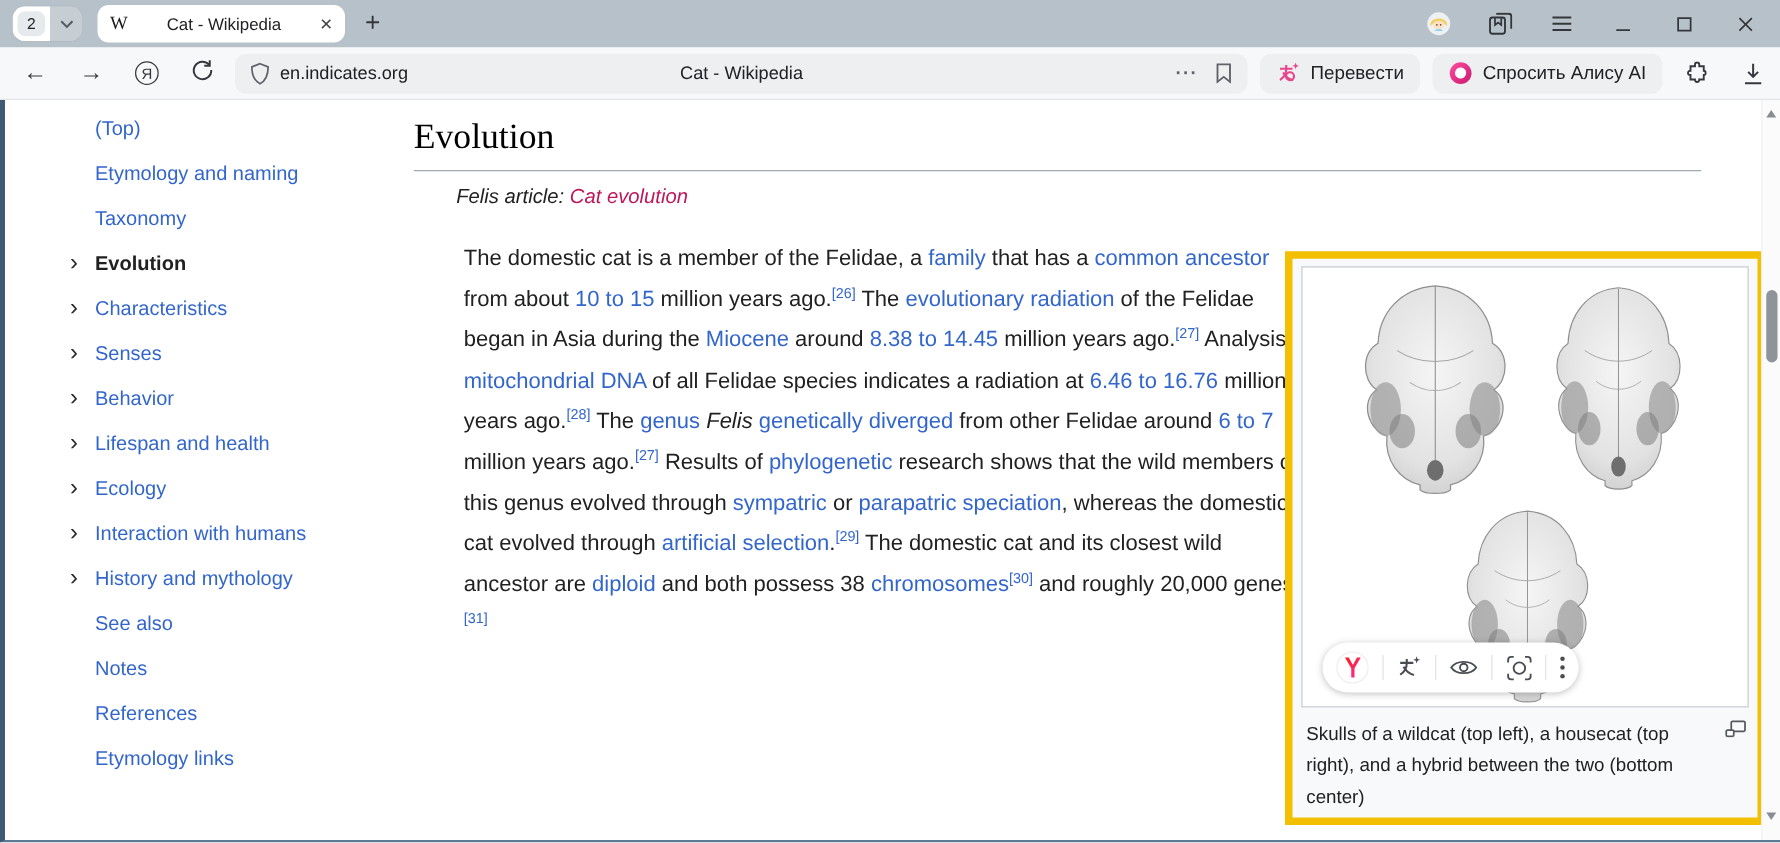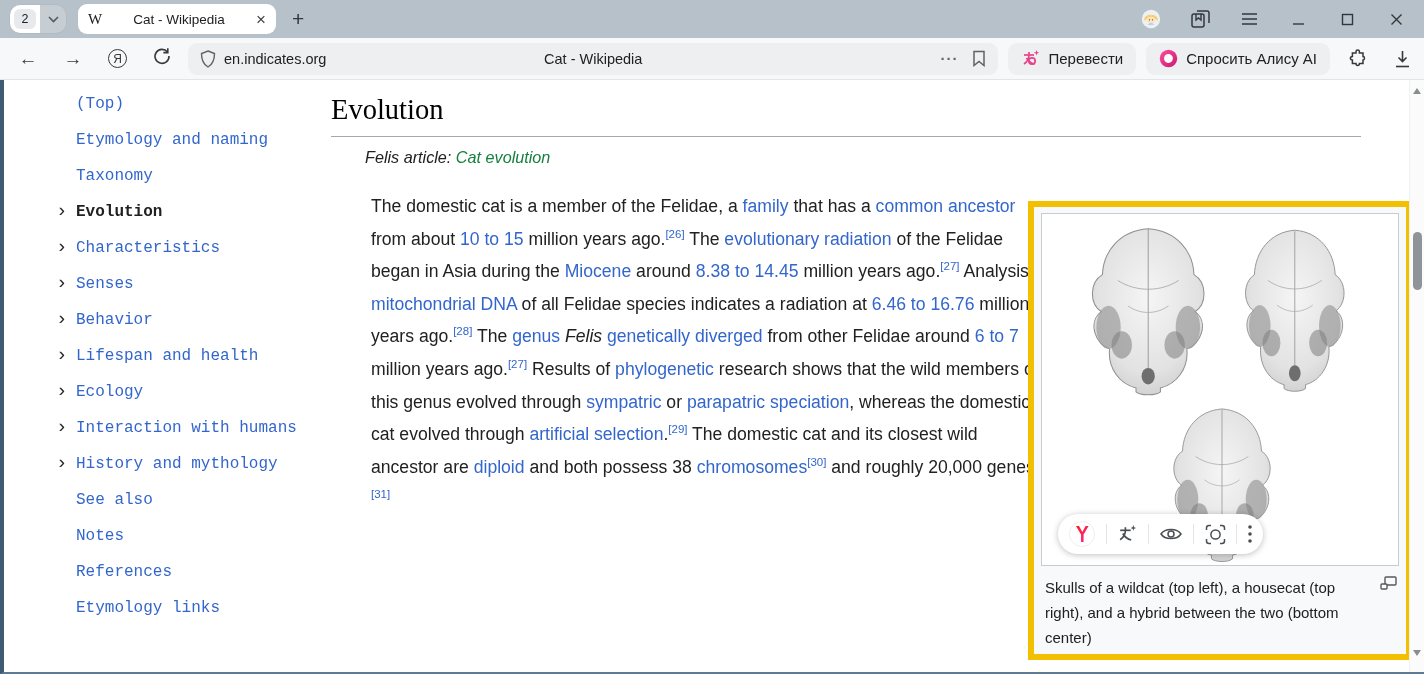--- a/index.html
+++ b/index.html
@@ -29,32 +29,32 @@
   .addr-title{position:absolute;left:0;right:0;text-align:center;font-size:14.5px;color:#202124;pointer-events:none;}
   .addr-right{margin-left:auto;display:flex;align-items:center;gap:14px;z-index:2;}
   .more-dots{font-size:15px;color:#5f6368;letter-spacing:1px;font-weight:bold;}
   .chip-btn{height:32px;border-radius:9px;background:#edeff1;display:flex;align-items:center;gap:8px;padding:0 13px;font-size:15px;color:#202124;margin-left:10px;white-space:nowrap;}
   .toolbar-end{display:flex;align-items:center;gap:24px;margin-left:18px;}
 
   
   .page{position:relative;height:594px;background:#fff;border-left:4px solid #3f5a73;border-bottom:2px solid #5d7a94;overflow:hidden;}
 
   
-  .toc{position:absolute;left:72px;top:6px;font-family:Liberation Mono, monospace;}
+  .toc{position:absolute;left:72px;top:6px;}
   .toc-item{position:relative;height:36px;line-height:36px;font-size:16px;}
   .toc-label{color:#3366cc;}
   .toc-item.active .toc-label{color:#202122;font-weight:bold;}
   .chev{position:absolute;left:-20px;top:-1px;color:#27292b;font-size:19px;}
 
   
   .content{position:absolute;left:327px;top:0;width:1030px;color:#202122;}
   .h2{font-family:"Liberation Serif",serif;font-size:28.5px;font-weight:400;margin-top:12px;line-height:36px;color:#000;}
   .rule{border:none;border-top:1px solid #a2a9b1;margin-top:8px;}
   .hatnote{margin:11px 0 0 34px;font-style:italic;font-size:16.2px;}
-  .hatnote a{color:#15803d;text-decoration:none;}
+  .hatnote a{color:#be185d;text-decoration:none;}
   .para{margin-top:23px;width:678px;font-size:17.6px;line-height:32.6px;margin-left:40px;}
   .para a.wlink{color:#3366cc;text-decoration:none;}
   sup.ref{font-size:11.5px;color:#3366cc;line-height:0;vertical-align:super;}
 
   
   .figure{position:absolute;left:1024px;top:121px;width:384px;height:459px;border:6px solid #f3c001;background:#f8f9fa;padding:6px 7px;}
   .fig-img{position:relative;border:1px solid #c8ccd1;background:#fff;height:353px;overflow:hidden;}
   .fig-img svg{display:block;}
   .overlay-bar{position:absolute;left:16px;bottom:11px;width:205px;height:40px;background:#fff;border-radius:20px;box-shadow:0 1px 6px rgba(0,0,0,.25);display:flex;align-items:center;justify-content:space-evenly;}
   .ov-div{width:1px;height:20px;background:#e4e4e4;}

